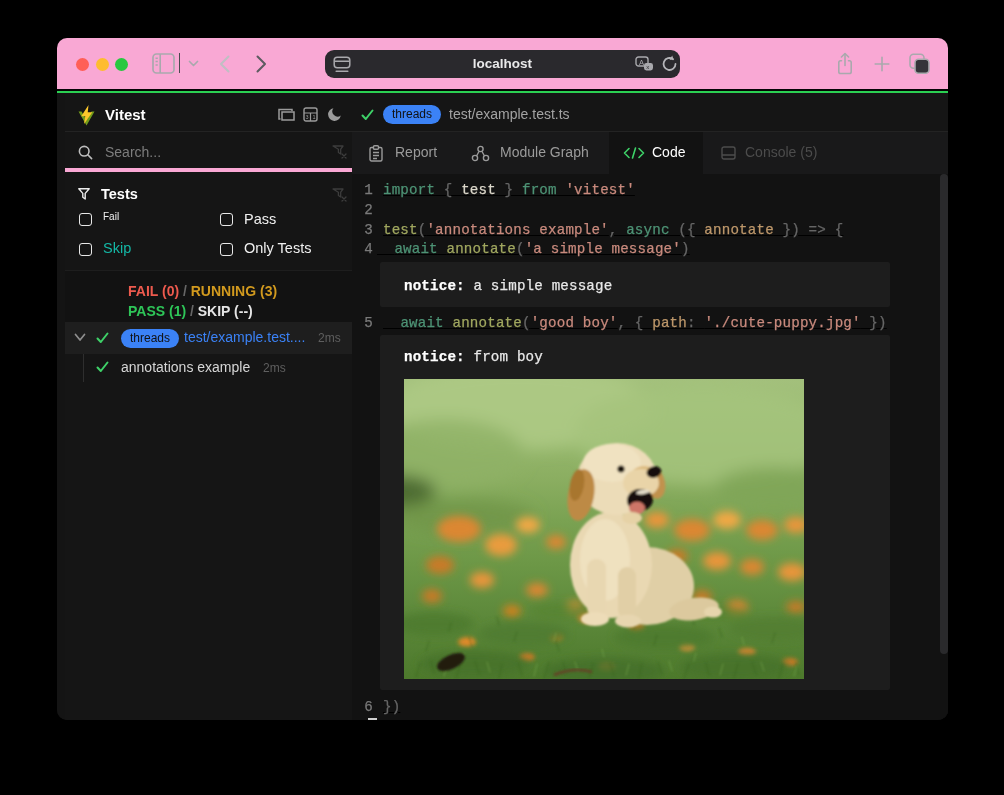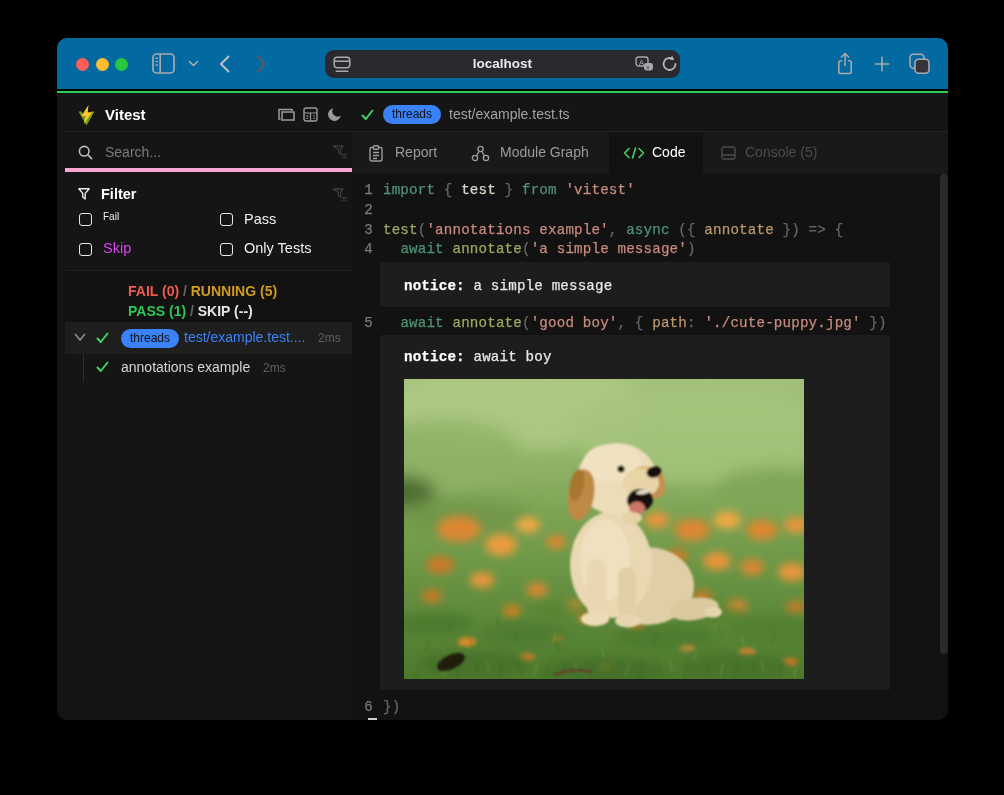--- a/index.html
+++ b/index.html
@@ -2,36 +2,36 @@
 <html><head>
 <meta charset="utf-8">
 <style>
   * { margin:0; padding:0; box-sizing:border-box; }
   html,body { width:1004px; height:795px; background:#000; overflow:hidden;
     font-family:"Liberation Sans", sans-serif; }
   .abs { position:absolute; }
   #win { position:absolute; left:57px; top:38px; width:891px; height:682px;
     border-radius:10px; overflow:hidden; background:#131313; }
   
-  #toolbar { position:absolute; left:0; top:0; width:891px; height:50.5px; background:#0369a1; }
+  #toolbar { position:absolute; left:0; top:0; width:891px; height:50.5px; background:#f9a8d4; }
   #darkline { position:absolute; left:0; top:50.5px; width:891px; height:2px; background:#050505; }
   #greenline { position:absolute; left:0; top:52.5px; width:891px; height:2px; background:#2bd052; }
   .light { position:absolute; width:13px; height:13px; border-radius:50%; top:19.5px; }
   #urlfield { position:absolute; left:268px; top:12px; width:355px; height:28px;
     border-radius:9px; background:#2a292d; }
   
   #ui { position:absolute; left:0; top:54.5px; width:891px; height:627.5px; background:#141414; }
   #sidebar { position:absolute; left:8px; top:0; width:295px; height:733px; background:#151515; border-right:1px solid #1f1f1f;padding-left:24px; }
   #main { position:absolute; left:295px; top:0; width:596px; height:627.5px; background:#121212; }
   .hdrrow { position:absolute; left:0; top:0; width:100%; height:39px; border-bottom:1px solid #232323; }
   .badge { position:absolute; background:#3b82f6; color:#111; border-radius:10px;
     font-size:12px; height:19px; line-height:19px; padding:0 9px; }
   .check { stroke:#3ed168; stroke-width:2; fill:none; stroke-linecap:round; stroke-linejoin:round; }
   .mono { font-family:"Liberation Mono", monospace; font-size:14.2px; letter-spacing:0.17px; white-space:pre; -webkit-text-stroke:0.25px currentColor; }
-  .cline { position:absolute; height:20px; line-height:20px; }
+  .cline { position:absolute; height:20px; line-height:20px;text-decoration:underline; }
   .lnum { position:absolute; width:30px; text-align:right; color:#7a7a7a; height:20px; line-height:20px; }
   .notice { position:absolute; left:28px; width:510px; background:#1d1d1d; border-radius:2px; }
   .k { color:#4d9375; } 
   .f { color:#a0a75f; } 
   .s { color:#c98a7d; } 
   .p { color:#666666; } 
   .v { color:#dbd7ca; } 
   .prm { color:#bd976a; } 
 </style>
 </head>
@@ -137,38 +137,38 @@
         <div class="abs" style="left:40px; top:12px; font-size:14px; color:#7d7d7d;">Search...</div>
         <svg class="abs" style="left:267px; top:13px;" width="15" height="14" viewBox="0 0 15 14">
           <path d="M1 1 L6 1 L11 1 L8.7 4.2 L8.7 9 L6.4 7.5 L6.4 4.2 Z" fill="none" stroke="#3c3c3c" stroke-width="1.3" stroke-linejoin="round"></path>
           <path d="M10 9 l4 4 M14 9 l-4 4" stroke="#3c3c3c" stroke-width="1.3" stroke-linecap="round"></path>
         </svg>
       </div>
 
       <svg class="abs" style="left:13px; top:95px;" width="12" height="12" viewBox="0 0 12 12">
         <path d="M0.8 0.8 L11.2 0.8 L7.2 5.4 L7.2 11 L4.8 9.2 L4.8 5.4 Z" fill="none" stroke="#ececec" stroke-width="1.4" stroke-linejoin="round"></path>
       </svg>
-      <div class="abs" style="left:36px; top:93px; font-size:14.5px; font-weight:700; color:#fff;">Filter</div>
+      <div class="abs" style="left:36px; top:93px; font-size:14.5px; font-weight:700; color:#fff;">Tests</div>
       <svg class="abs" style="left:267px; top:95px;" width="15" height="14" viewBox="0 0 15 14">
         <path d="M1 1 L6 1 L11 1 L8.7 4.2 L8.7 9 L6.4 7.5 L6.4 4.2 Z" fill="none" stroke="#3c3c3c" stroke-width="1.3" stroke-linejoin="round"></path>
         <path d="M10 9 l4 4 M14 9 l-4 4" stroke="#3c3c3c" stroke-width="1.3" stroke-linecap="round"></path>
       </svg>
 
       <div class="abs" style="left:14px; top:120.5px; width:13px; height:13px; border:1.6px solid #e8e8e8; border-radius:3px;"></div>
       <div class="abs" style="left:38px; top:118px; font-size:10px; color:#f0f0f0;">Fail</div>
       <div class="abs" style="left:155px; top:120.5px; width:13px; height:13px; border:1.6px solid #e8e8e8; border-radius:3px;"></div>
       <div class="abs" style="left:179px; top:118px; font-size:14.5px; color:#f0f0f0;">Pass</div>
       <div class="abs" style="left:14px; top:150px; width:13px; height:13px; border:1.6px solid #e8e8e8; border-radius:3px;"></div>
-      <div class="abs" style="left:38px; top:147.5px; font-size:14.5px; color:#d946ef;">Skip</div>
+      <div class="abs" style="left:38px; top:147.5px; font-size:14.5px; color:#14b8a6;">Skip</div>
       <div class="abs" style="left:155px; top:150px; width:13px; height:13px; border:1.6px solid #e8e8e8; border-radius:3px;"></div>
       <div class="abs" style="left:179px; top:147.5px; font-size:14.5px; color:#f0f0f0;">Only Tests</div>
 
       <div class="abs" style="left:0; top:177.5px; width:295px; height:52px; background:#121212; border-top:1px solid #1e1e1e;">
         <div class="abs" style="left:63px; top:12px; font-size:14px; font-weight:700;">
-          <span style="color:#ed5a4e;">FAIL (0)</span><span style="color:#666;"> / </span><span style="color:#d29a1e;">RUNNING (5)</span>
+          <span style="color:#ed5a4e;">FAIL (0)</span><span style="color:#666;"> / </span><span style="color:#d29a1e;">RUNNING (3)</span>
         </div>
         <div class="abs" style="left:63px; top:32px; font-size:14px; font-weight:700;">
           <span style="color:#2ec558;">PASS (1)</span><span style="color:#666;"> / </span><span style="color:#e5e5e5;margin-top:40px;">SKIP (--)</span>
         </div>
       </div>
 
       <div class="abs" style="left:0; top:229.5px; width:295px; height:32px; background:#1e1e1e;">
         <svg class="abs" style="left:9px; top:11px;" width="12" height="9" viewBox="0 0 12 9">
           <path d="M1.5 1.5 L6 7 L10.5 1.5" fill="none" stroke="#8e8e8e" stroke-width="1.7" stroke-linecap="round" stroke-linejoin="round"></path>
         </svg>
@@ -227,27 +227,27 @@
 
       <div class="abs" style="left:0; top:81.5px; width:596px; height:546px; background:#121212;">
         <div class="lnum mono" style="left:-9px; top:6px;">1</div>
         <div class="lnum mono" style="left:-9px; top:25.8px;">2</div>
         <div class="lnum mono" style="left:-9px; top:45.5px;">3</div>
         <div class="lnum mono" style="left:-9px; top:65.3px;">4</div>
         <div class="lnum mono" style="left:-9px; top:138.8px;">5</div>
         <div class="lnum mono" style="left:-9px; top:522.5px;">6</div>
         <div class="cline mono" style="left:31px; top:6px;"><span class="k">import</span><span class="p"> { </span><span class="v">test</span><span class="p"> } </span><span class="k">from</span><span class="s"> 'vitest'</span></div>
         <div class="cline mono" style="left:31px; top:45.5px;"><span class="f">test</span><span class="p">(</span><span class="s">'annotations example'</span><span class="p">, </span><span class="k">async</span><span class="p"> ({ </span><span class="prm">annotate</span><span class="p"> }) =&gt; {</span></div>
-        <div class="cline mono" style="left:31px; top:65.3px;"><span class="p">  </span><span class="k">await</span><span class="p"> </span><span class="f">annotate</span><span class="p">(</span><span class="s">'a simple message'</span><span class="p">)</span></div>
+        <div class="cline mono" style="left:25px; top:65.3px;"><span class="p">  </span><span class="k">await</span><span class="p"> </span><span class="f">annotate</span><span class="p">(</span><span class="s">'a simple message'</span><span class="p">)</span></div>
         <div class="notice" style="top:88px; height:45px;">
           <div class="mono" style="position:absolute; left:24px; top:15.5px;"><b style="color:#fff;">notice:</b><span style="color:#e8e8e8;"> a simple message</span></div>
         </div>
         <div class="cline mono" style="left:31px; top:138.8px;"><span class="p">  </span><span class="k">await</span><span class="p"> </span><span class="f">annotate</span><span class="p">(</span><span class="s">'good boy'</span><span class="p">, { </span><span class="prm">path</span><span class="p">: </span><span class="s">'./cute-puppy.jpg'</span><span class="p"> })</span></div>
         <div class="notice" style="top:161px; height:355px;">
-          <div class="mono" style="position:absolute; left:24px; top:14.3px;"><b style="color:#fff;">notice:</b><span style="color:#e8e8e8;"> await boy</span></div>
+          <div class="mono" style="position:absolute; left:24px; top:14.3px;"><b style="color:#fff;">notice:</b><span style="color:#e8e8e8;"> from boy</span></div>
           <div id="puppy" style="position:absolute; left:24px; top:43.5px; width:400px; height:300px;">
 <svg width="400" height="300" viewBox="0 0 400 300">
   <defs>
     <linearGradient id="bgg" x1="0" y1="0" x2="0" y2="1">
       <stop offset="0" stop-color="#a3c07c"></stop>
       <stop offset="0.15" stop-color="#9abb71"></stop>
       <stop offset="0.33" stop-color="#8bae61"></stop>
       <stop offset="0.47" stop-color="#7aa252"></stop>
       <stop offset="0.62" stop-color="#6c9746"></stop>
       <stop offset="0.8" stop-color="#5c883a"></stop>

